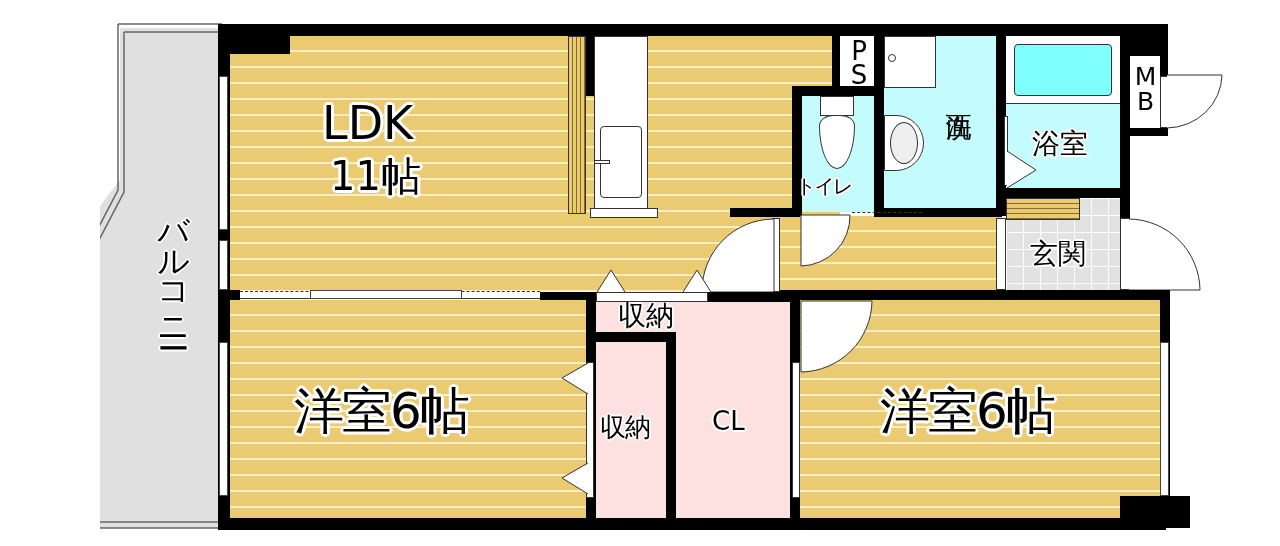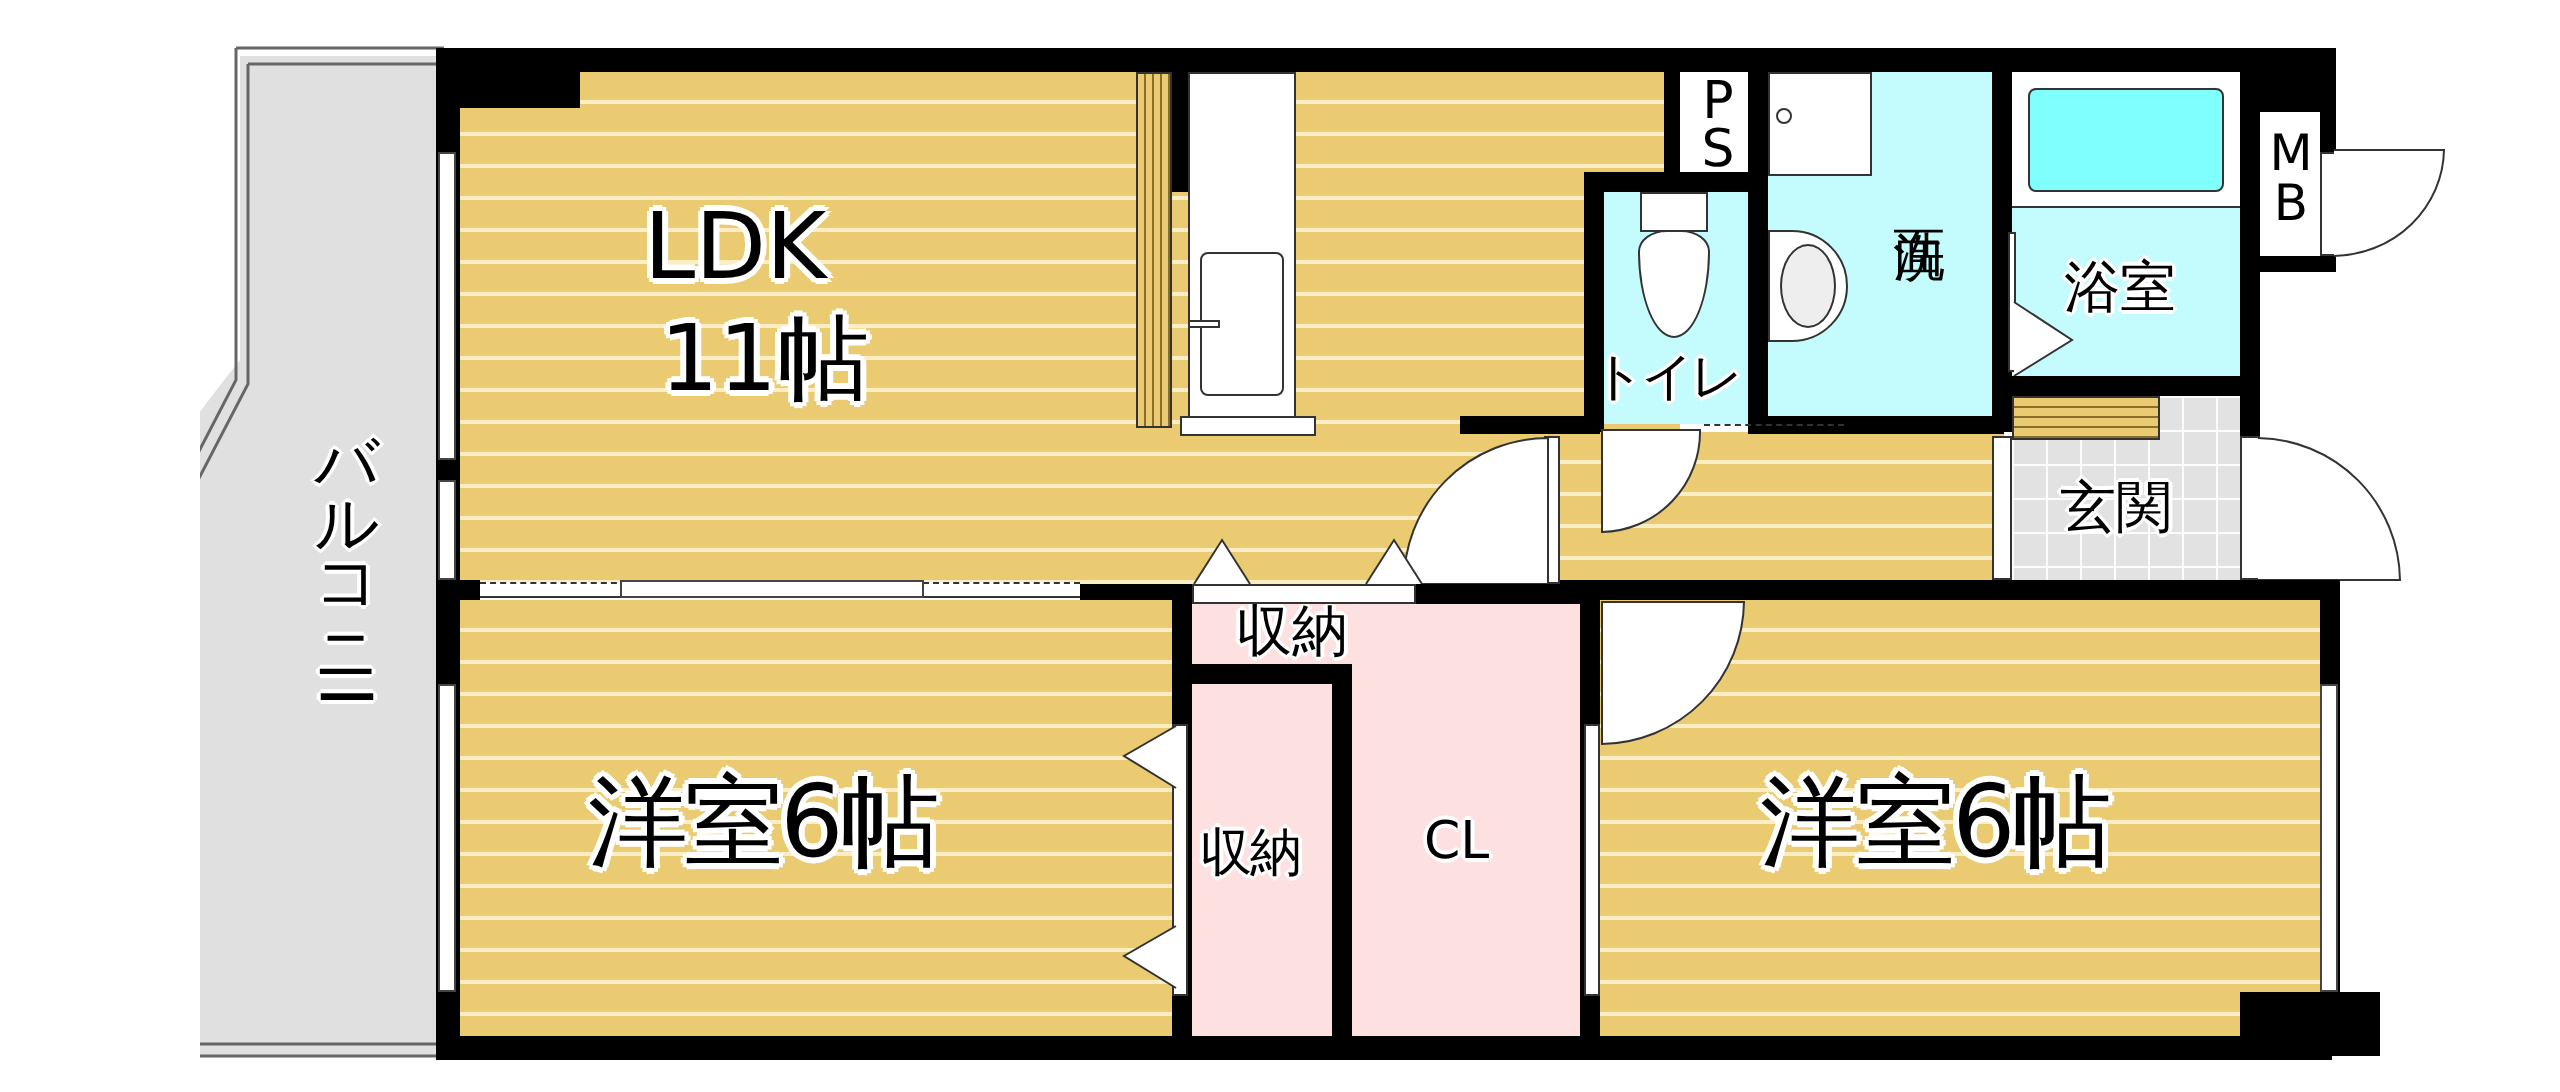--- a/index.html
+++ b/index.html
@@ -29,21 +29,21 @@
 <div class="label vtext halo-sm" style="left:158px;top:195px;font-size:32px;letter-spacing:-2px;">バルコニー</div>
 
 <div class="abs wall" style="left:218px;top:24px;width:950px;height:12px;"></div>
 <div class="abs wall" style="left:218px;top:518px;width:948px;height:12px;"></div>
 <div class="abs wall" style="left:218px;top:24px;width:12px;height:506px;"></div>
 
 <div class="abs wood" style="left:230px;top:36px;width:610px;height:256px;"></div>
 <div class="abs wood" style="left:770px;top:216px;width:232px;height:76px;"></div>
 <div class="abs wall" style="left:230px;top:36px;width:60px;height:18px;"></div>
 <div class="label halo" style="left:322px;top:100px;font-size:46px;">LDK</div>
-<div class="label halo" style="left:330px;top:156px;font-size:46px;">11帖</div>
+<div class="label halo" style="left:330px;top:156px;font-size:40px;">11帖</div>
 
 <div class="abs win" style="left:219px;top:76px;width:9px;height:154px;"></div>
 <div class="abs win" style="left:219px;top:240px;width:9px;height:50px;"></div>
 
 <div class="abs" style="left:568px;top:36px;width:18px;height:178px;background:repeating-linear-gradient(to right,#ebcb72 0,#ebcb72 3px,#8a6d2a 3px,#8a6d2a 4px);border:1px solid #333;"></div>
 <div class="abs wall" style="left:586px;top:36px;width:8px;height:60px;"></div>
 <div class="abs" style="left:594px;top:36px;width:54px;height:174px;background:#fff;border:1px solid #333;"></div>
 <div class="abs" style="left:600px;top:126px;width:42px;height:72px;background:#fff;border:1px solid #333;border-radius:4px;"></div>
 <div class="abs" style="left:594px;top:160px;width:16px;height:4px;background:#fff;border:1px solid #333;"></div>
 <div class="abs" style="left:590px;top:208px;width:68px;height:10px;background:#fff;border:1px solid #333;"></div>
@@ -51,21 +51,21 @@
 <div class="abs wall" style="left:832px;top:36px;width:8px;height:56px;"></div>
 <div class="abs" style="left:840px;top:36px;width:34px;height:52px;background:#fff;"></div>
 <div class="abs wall" style="left:874px;top:36px;width:10px;height:180px;"></div>
 <div class="label vtext" style="left:840px;top:36px;font-size:26px;width:32px;letter-spacing:-6px;">PS</div>
 
 <div class="abs wall" style="left:792px;top:86px;width:92px;height:10px;"></div>
 <div class="abs wall" style="left:792px;top:86px;width:10px;height:130px;"></div>
 <div class="abs aqua" style="left:802px;top:96px;width:72px;height:116px;"></div>
 <div class="abs" style="left:820px;top:96px;width:34px;height:20px;background:#fff;border:1px solid #333;"></div>
 <div class="abs" style="left:819px;top:115px;width:36px;height:54px;background:#fff;border:1px solid #333;border-radius:40% 40% 50% 50%/20% 20% 80% 80%;"></div>
-<div class="label halo-sm" style="left:796px;top:176px;font-size:26px;letter-spacing:-2px;">トイレ</div>
+<div class="label halo-sm" style="left:796px;top:176px;font-size:20px;letter-spacing:-2px;">トイレ</div>
 
 <div class="abs aqua" style="left:884px;top:36px;width:112px;height:176px;"></div>
 <div class="abs" style="left:884px;top:36px;width:52px;height:52px;background:#fff;border:1px solid #333;"></div>
 <div class="abs" style="left:888px;top:54px;width:8px;height:8px;border:1px solid #333;border-radius:50%;background:#fff;"></div>
 <div class="abs" style="left:884px;top:115px;width:40px;height:56px;background:#fff;border:1px solid #333;border-radius:0 28px 28px 0;"></div>
 <div class="abs" style="left:890px;top:122px;width:28px;height:42px;background:#eee;border:1px solid #333;border-radius:50%;"></div>
 <div class="label vtext" style="left:940px;top:94px;font-size:26px;width:32px;">洗面</div>
 <div class="abs wall" style="left:730px;top:208px;width:70px;height:9px;"></div>
 <div class="abs wall" style="left:874px;top:208px;width:128px;height:9px;"></div>
 <div class="abs" style="left:852px;top:212px;width:70px;height:2px;border-top:1px dashed #333;"></div>

